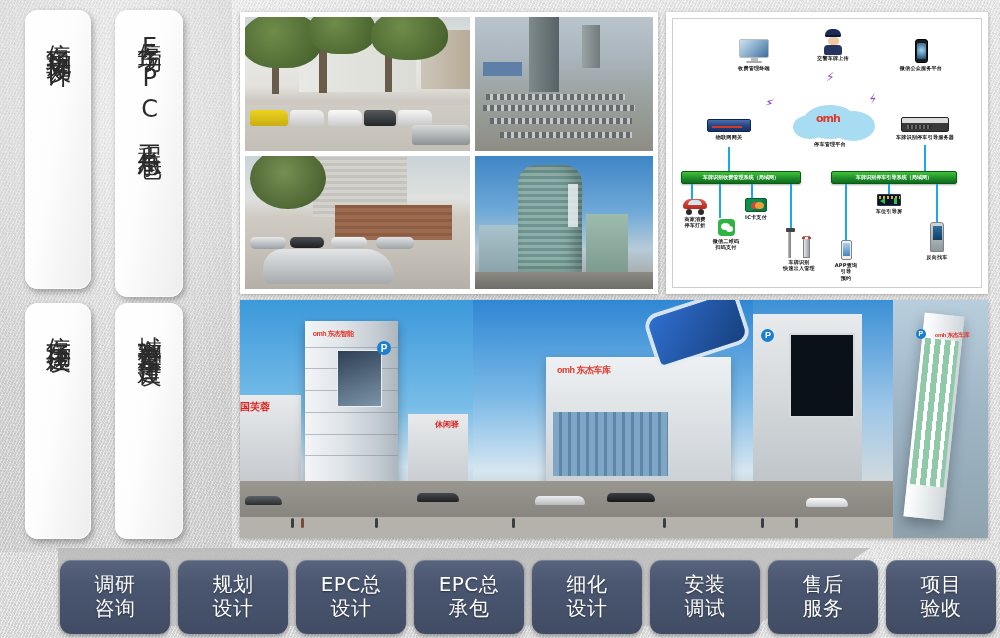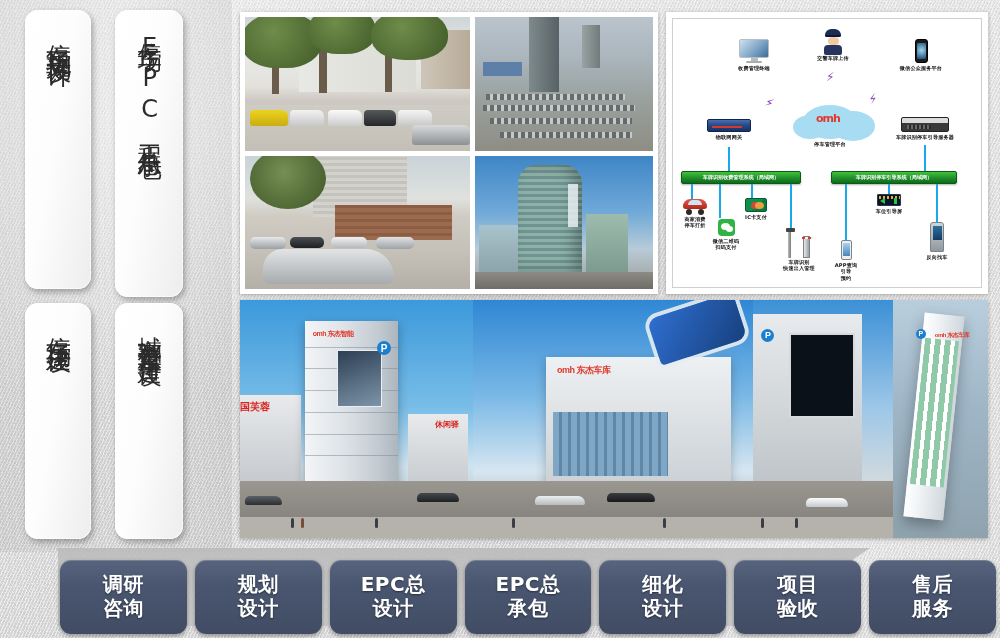--- a/index.html
+++ b/index.html
@@ -218,21 +218,21 @@
     display:flex;gap:8px;
   }
   .step{
     flex:1;
     background:linear-gradient(180deg,#58647d 0%,#4a5670 35%,#414c64 100%);
     border-radius:11px;
     box-shadow:0 2px 4px rgba(0,0,0,.35), inset 0 1px 0 rgba(255,255,255,.18);
     display:flex;flex-direction:column;align-items:center;justify-content:center;
     color:#ffffff;
     font-family:"DejaVu Sans","Liberation Sans",sans-serif;
-    font-weight:700;
+    font-weight:400;
     font-size:20px;line-height:1.18;
     letter-spacing:.5px;
     text-shadow:0 1px 2px rgba(0,0,0,.45);
     white-space:pre-line;
     text-align:center;
   }
 </style>
 </head>
 <body>
 
@@ -499,19 +499,21 @@
     <div class="step">调研
 咨询</div>
     <div class="step">规划
 设计</div>
     <div class="step">EPC总
 设计</div>
     <div class="step">EPC总
 承包</div>
     <div class="step">细化
 设计</div>
+    <div class="step">安装
+调试</div>
+    <div class="step">售后
+服务</div>
     <div class="step">项目
 验收</div>
-    <div class="step">售后
-服务</div>
   </div>
 
 </div>
 
 </body></html>

